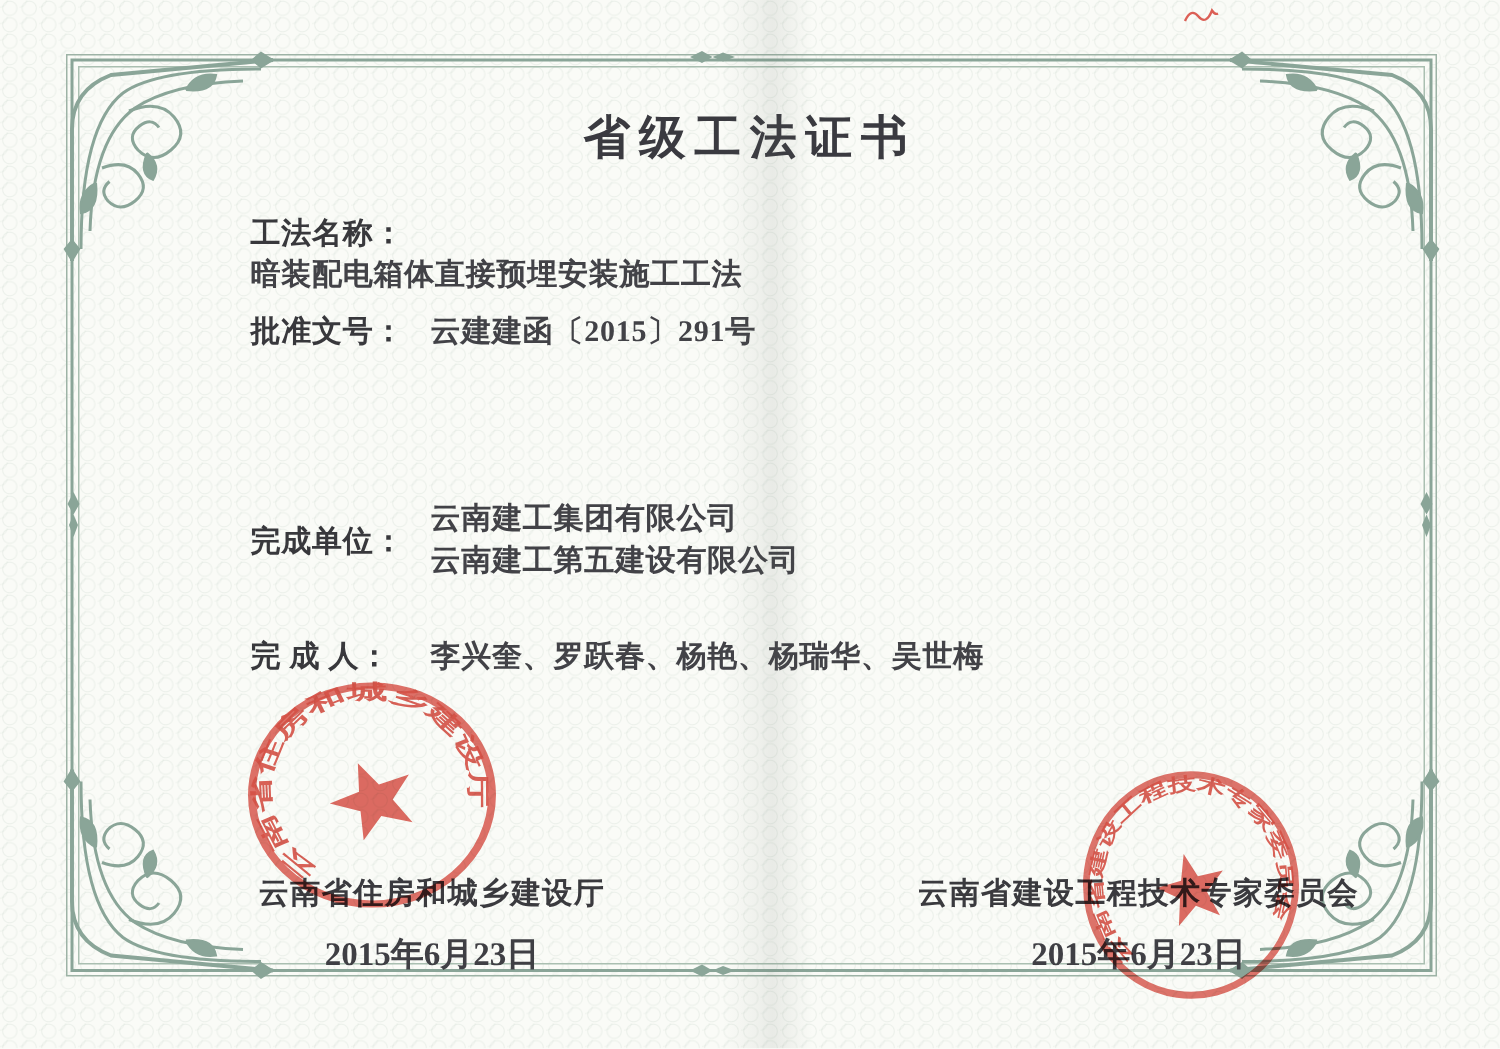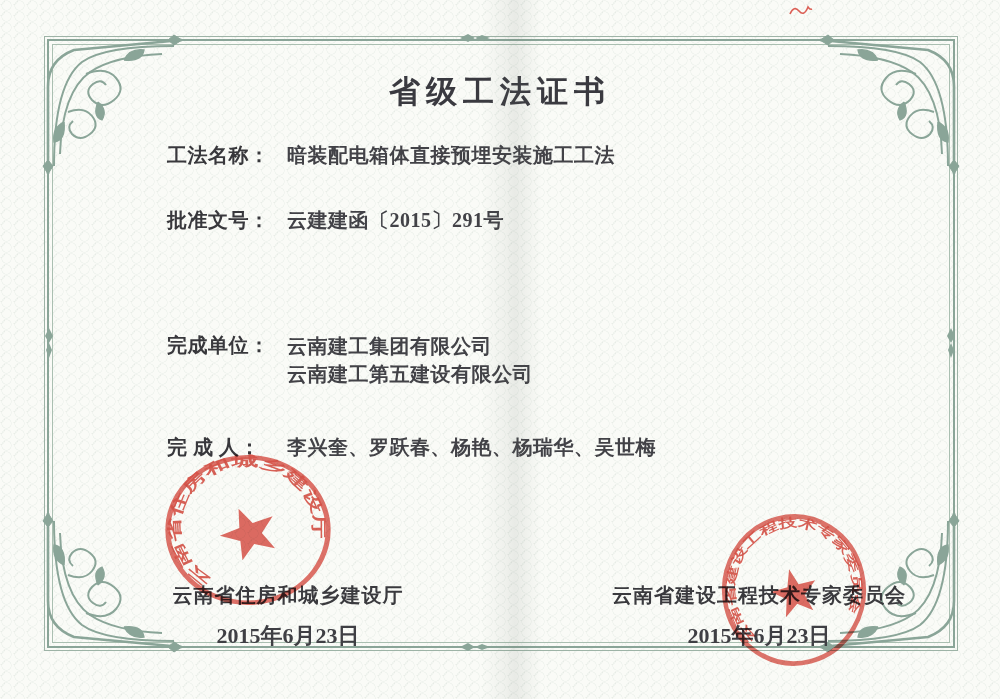--- a/index.html
+++ b/index.html
@@ -36,25 +36,25 @@
   .edge-gem polygon{fill:#8aa598;}
   
   .title{
     position:absolute;top:71px;left:0;width:1000px;text-align:center;
     font-size:31px;font-weight:bold;letter-spacing:6px;color:#3a3a40;
   }
   
   .row{position:absolute;left:167px;display:flex;font-size:20px;}
   .row .label{width:120px;font-weight:bold;letter-spacing:.5px;white-space:nowrap;flex:none;color:#38383c;}
   .row .value{font-weight:600;letter-spacing:.5px;white-space:nowrap;color:#424247;}
-  .row.r1{top:142px;}
+  .row.r1{top:142px;flex-direction:column;}
   .row.r2{top:207px;}
   .row.r3{top:270px;}
-  .row.r4{top:332px;}
-  .row.r5{top:434px;}
+  .row.r4{top:332px;align-items:center;}
+  .row.r5{top:424px;}
   .row .value-lines div{line-height:28px;}
   
   .footer{position:absolute;text-align:center;}
   .footer .org{font-size:20px;font-weight:bold;letter-spacing:1px;color:#3a3a3e;}
   .footer .date{margin-top:12px;font-size:22px;font-weight:600;color:#3f3f44;}
   .footer.left{left:132px;top:582px;width:312px;}
   .footer.right{left:596px;top:582px;width:326px;}
   
   .seal{position:absolute;mix-blend-mode:multiply;opacity:.88;}
   .seal.left{left:161px;top:451px;width:174px;height:158px;}

